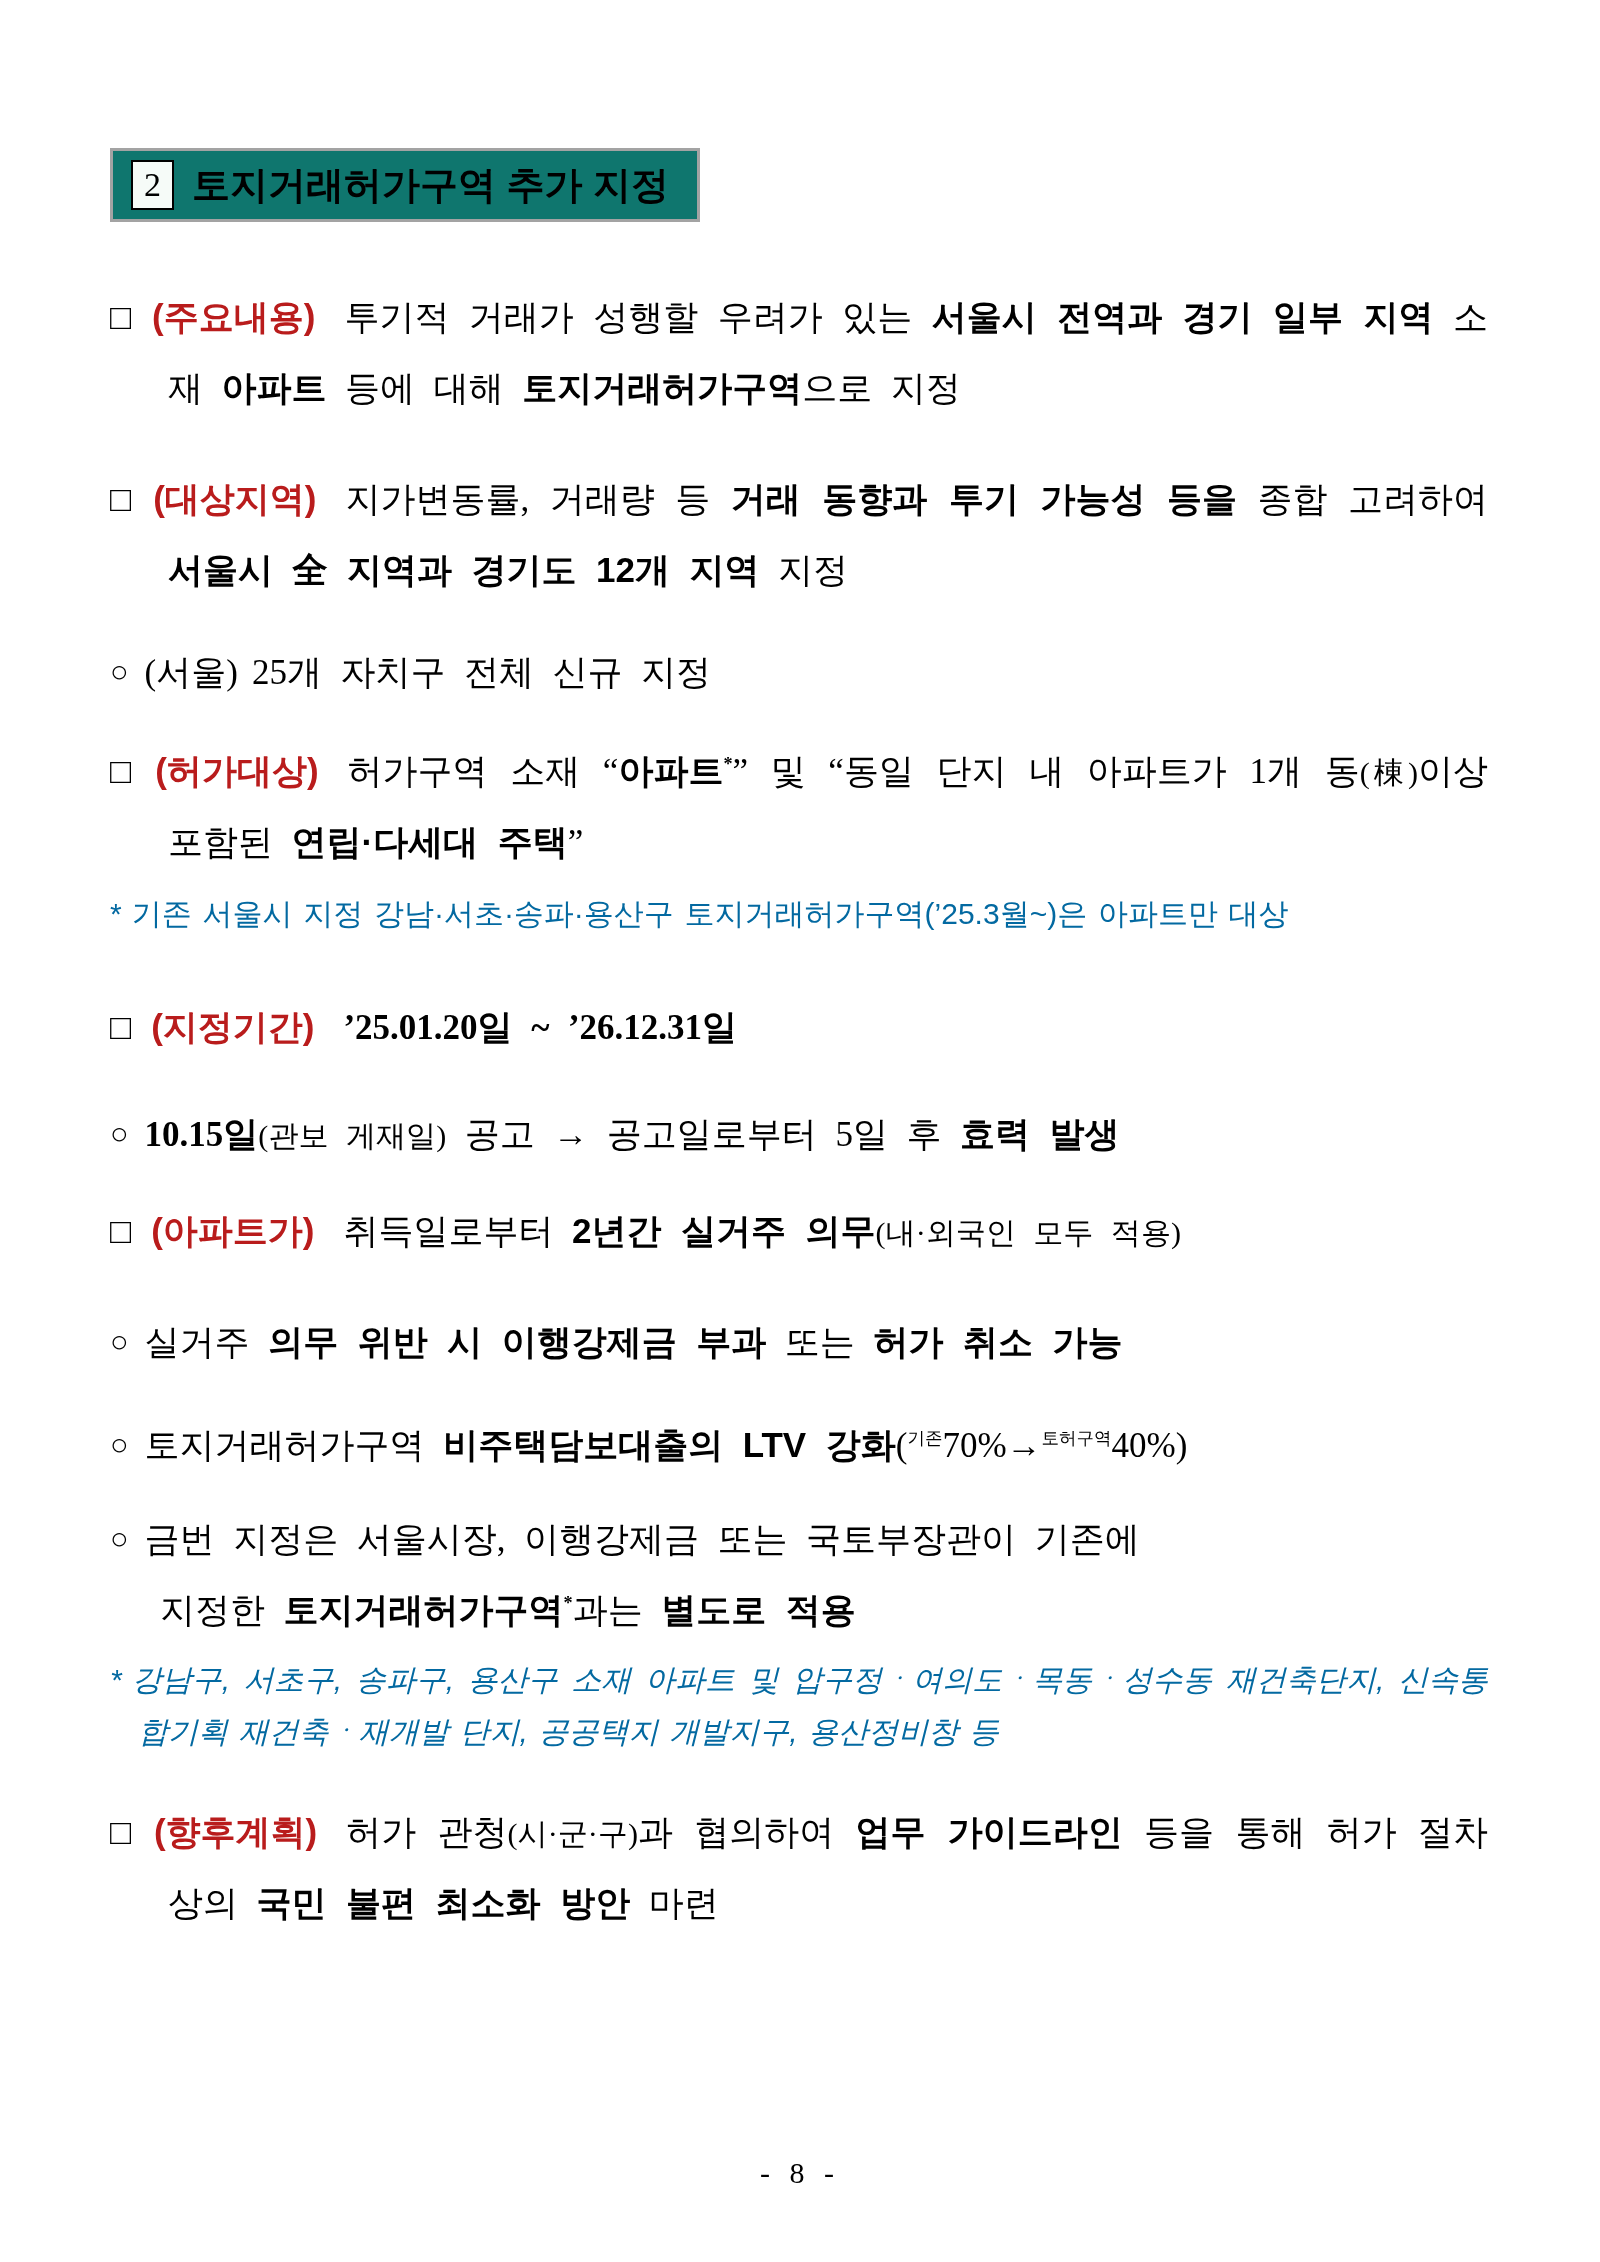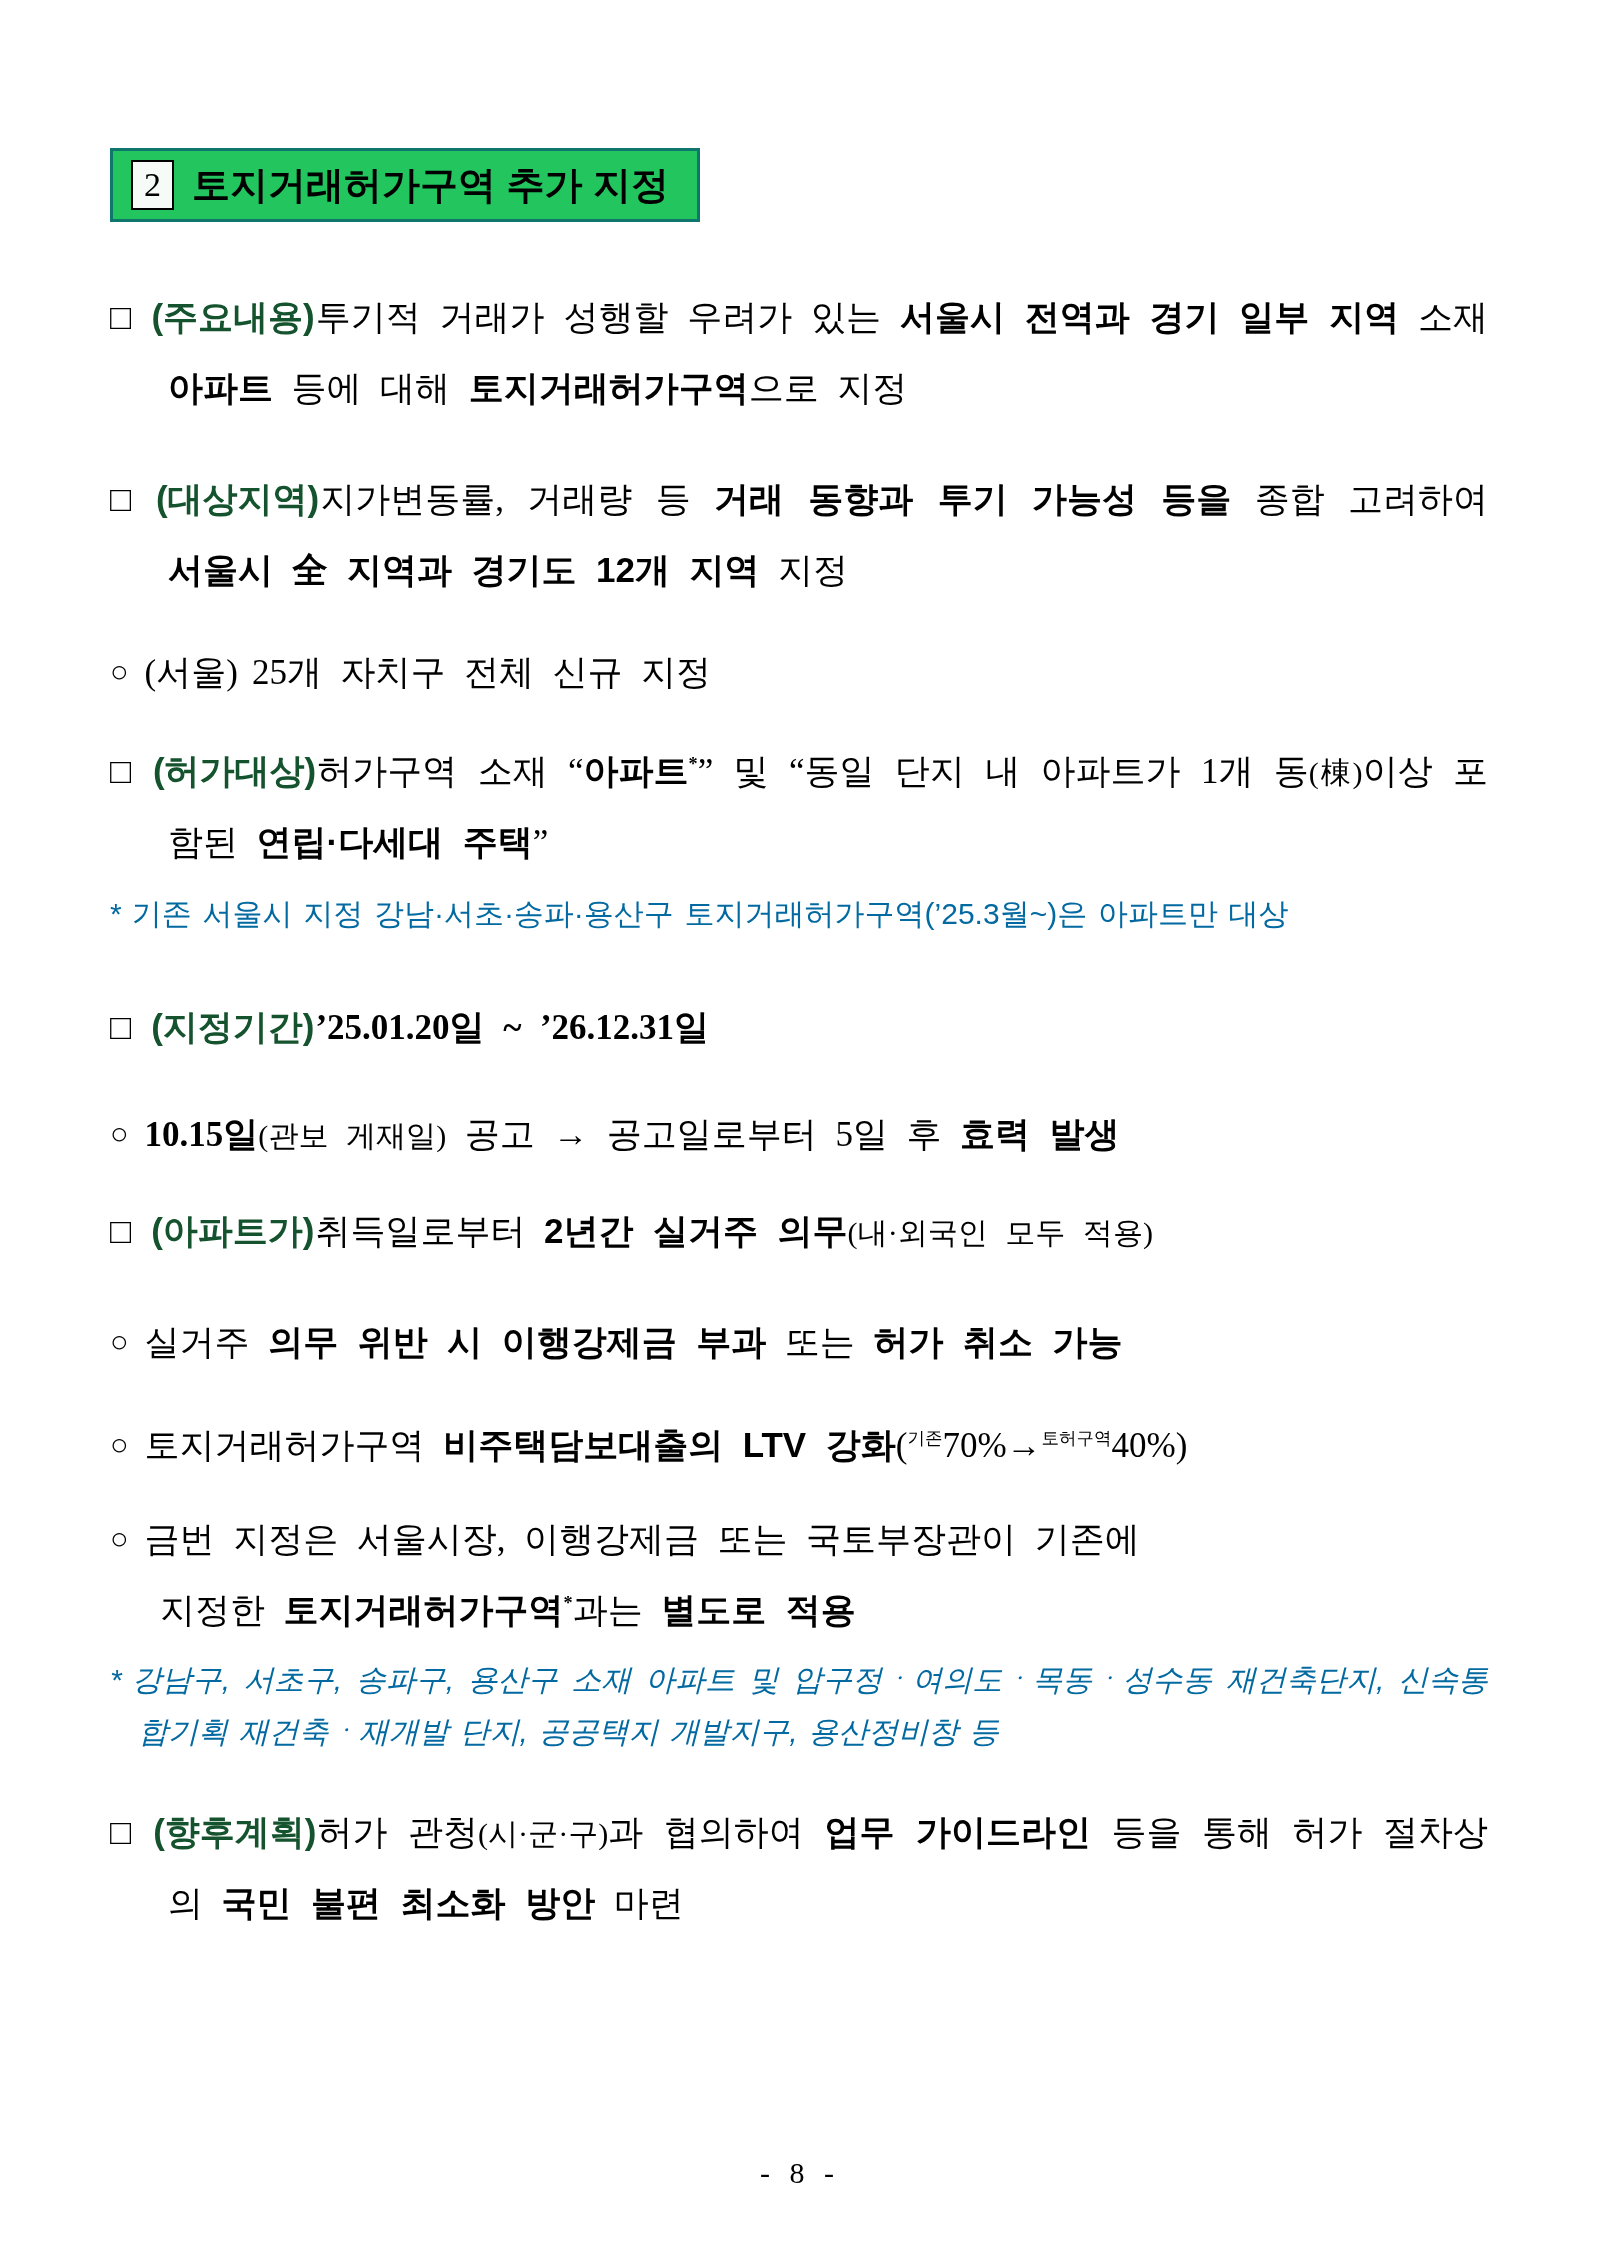--- a/index.html
+++ b/index.html
@@ -3,21 +3,21 @@
 <meta charset="utf-8">
 <style>
   html,body{margin:0;padding:0;background:#ffffff;}
   .page{
     width:1600px;height:2262px;position:relative;background:#ffffff;
     font-family:"Liberation Serif","DejaVu Serif",serif;color:#000;
     overflow:hidden;
   }
   .content{padding:148px 112px 0 110px;}
   .titlebox{
-    display:inline-block;border:3px solid #0f766e;background:#22c55e;
+    display:inline-block;border:3px solid #a3a3a3;background:#0f766e;
     padding:9px 28px 9px 18px;
     font-family:"Liberation Sans","DejaVu Sans",sans-serif;
     font-weight:bold;font-size:38px;line-height:1.3;color:#000;
   }
   .titlebox .num{
     display:inline-block;border:2px solid #000;background:#f6fbf8;
     padding:0 11px;margin-right:18px;
     font-family:"Liberation Serif","DejaVu Serif",serif;
     font-weight:normal;font-size:34px;line-height:1.35;vertical-align:2px;
   }
@@ -26,21 +26,21 @@
   .bul{margin-left:34px;padding-left:50px;text-indent:-50px;}
   .fn{
     margin-left:46px;padding-left:28px;text-indent:-28px;
     font-size:30px;line-height:1.72;text-align:justify;word-spacing:0.08em;
     font-family:"Liberation Sans","DejaVu Sans",sans-serif;color:#0369a1;
   }
   .mk{margin-right:20px;}
   .bul .mk{margin-right:16px;font-size:0.88em;vertical-align:2px;}
   .fn .mk{margin-right:10px;}
   .lbl{
-    color:#14532d;font-weight:bold;margin-right:1px;
+    color:#b91c1c;font-weight:bold;margin-right:29px;
     font-family:"Liberation Sans","DejaVu Sans",sans-serif;
   }
   .lblb{color:#000000;margin-right:14px;}
   .b{font-weight:bold;font-family:"Liberation Sans","DejaVu Sans",sans-serif;}
   .bs{font-weight:bold;}
   .sm{font-size:0.86em;}
   .sup{font-size:0.52em;vertical-align:super;font-weight:bold;}
   .supsm{font-size:0.5em;vertical-align:super;}
   .footer{
     position:absolute;bottom:72px;left:0;right:0;text-align:center;

